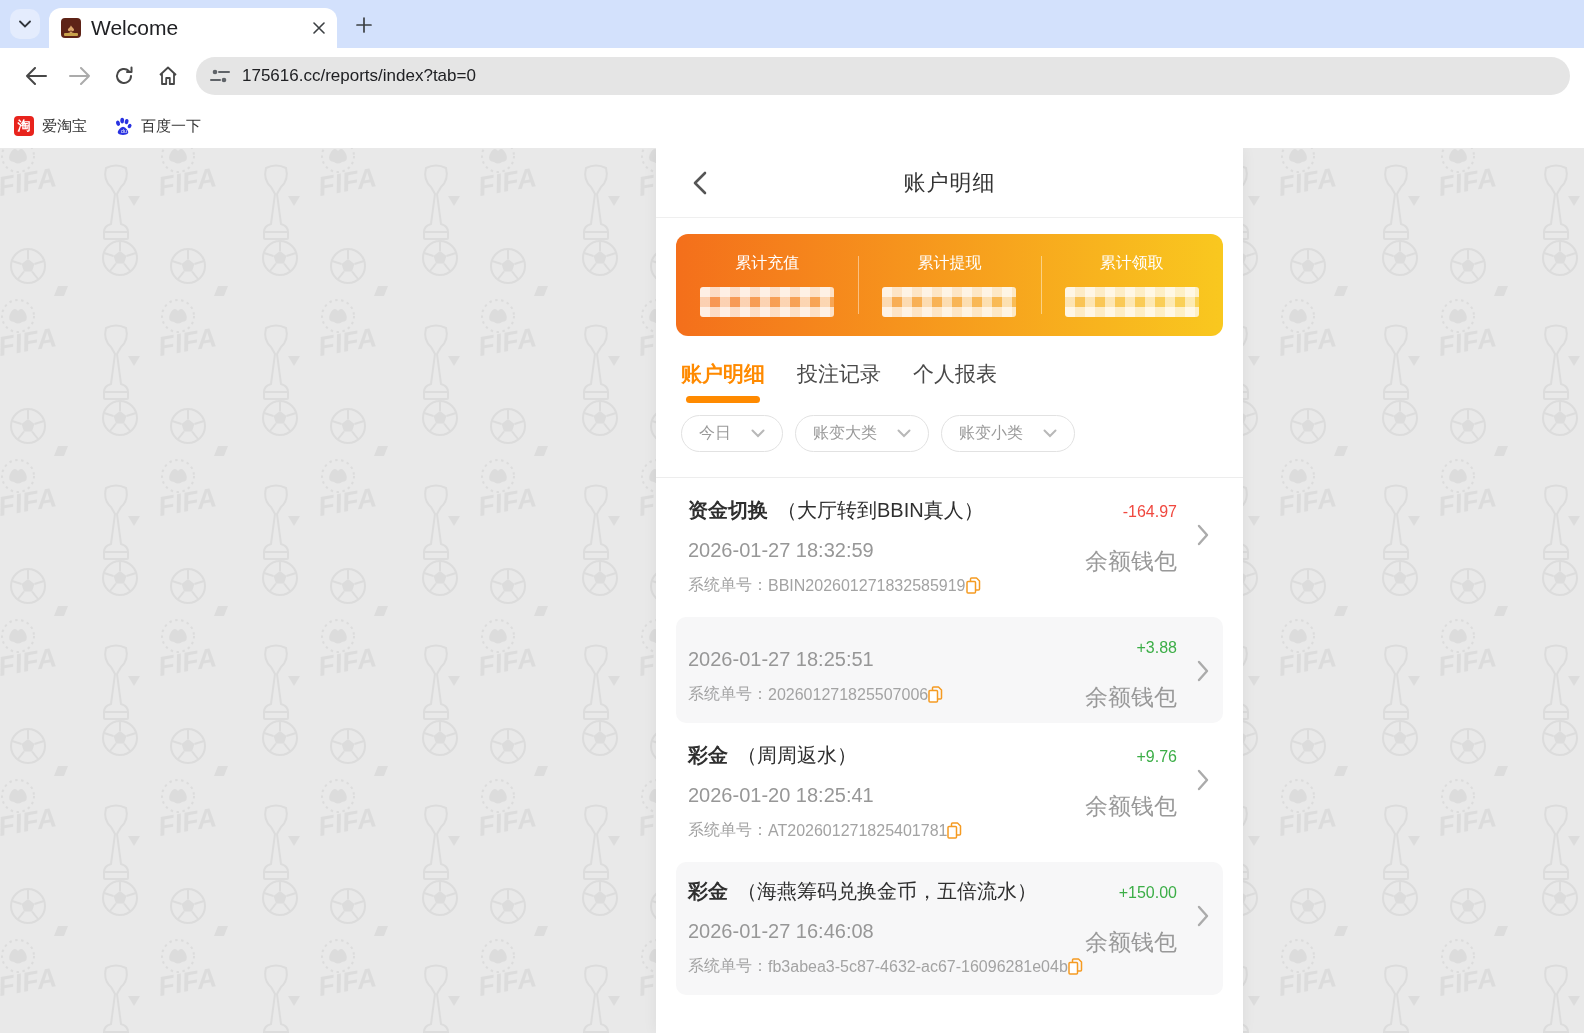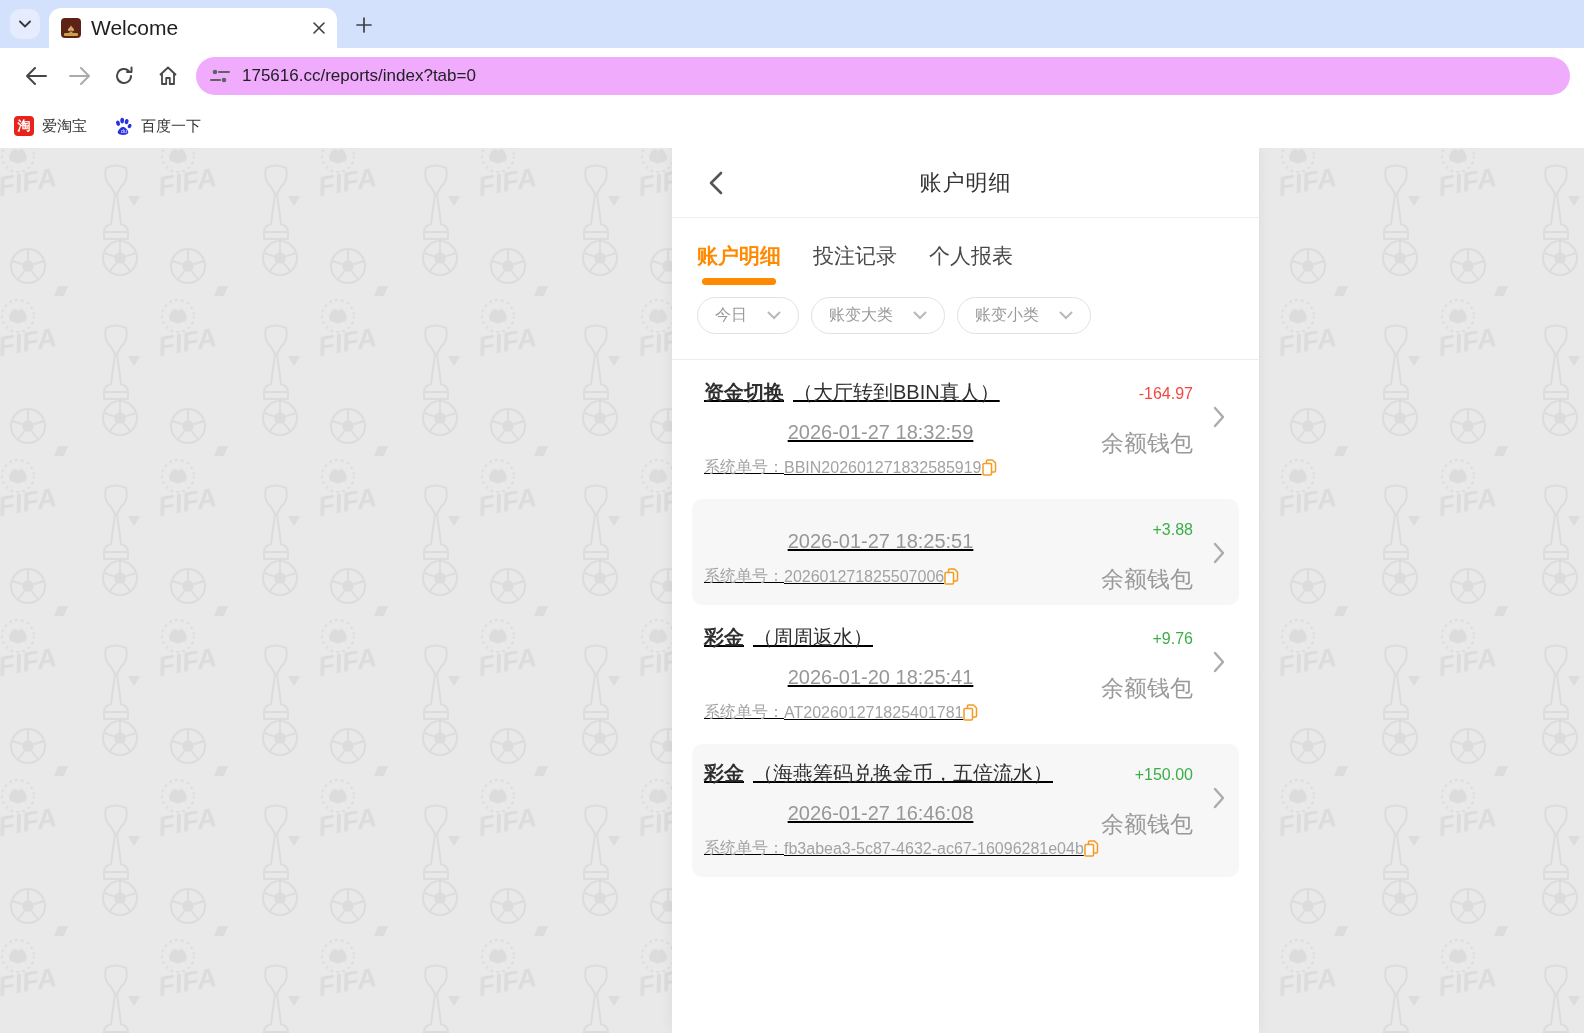--- a/index.html
+++ b/index.html
@@ -15,34 +15,34 @@
   .favicon { width:20px; height:20px; border-radius:4px; background:#5e2317; position:relative;
     display:flex; align-items:center; justify-content:center; flex:none; }
   .favicon .spade { color:#dba76c; font-size:13px; line-height:1; }
   .favicon .goldbar { position:absolute; left:3px; right:3px; bottom:2px; height:3px; background:#c9a24b; border-radius:1px; }
   .tab-title { font-size:21px; color:#202124; margin-left:10px; flex:1; white-space:nowrap; overflow:hidden; }
   .newtab-btn { position:absolute; left:352px; top:13px; width:24px; height:24px; display:flex;
     align-items:center; justify-content:center; cursor:pointer; }
 
   .toolbar { height:56px; background:#fff; display:flex; align-items:center; padding:0 14px; }
   .nav-icon { width:44px; height:40px; display:flex; align-items:center; justify-content:center; cursor:pointer; flex:none; }
-  .omnibox { flex:1; height:38px; margin-left:6px; background:#f0abfc; border-radius:19px;
+  .omnibox { flex:1; height:38px; margin-left:6px; background:#e5e5e5; border-radius:19px;
     display:flex; align-items:center; padding:0 14px; }
   .url-text { font-size:17px; color:#202124; margin-left:12px; white-space:nowrap; }
 
   .bookmarks-bar { height:44px; background:#fff; display:flex; align-items:center; padding:0 14px; gap:26px; }
   .bookmark { display:flex; align-items:center; gap:8px; font-size:15px; color:#333; cursor:pointer; }
   .taobao-ic { width:20px; height:20px; border-radius:4px; background:#e8231c; color:#fff;
     font-size:13px; font-weight:bold; display:flex; align-items:center; justify-content:center; flex:none; }
 
   
   .content { position:relative; height:885px; background:#e9e9e9; overflow:hidden; }
   .bg-pattern { position:absolute; left:0; top:0; }
 
-  .panel { position:absolute; left:672px; top:0; width:587px; height:100%;
+  .panel { position:absolute; left:656px; top:0; width:587px; height:100%;
     background:#fff; box-shadow:0 0 14px rgba(0,0,0,.06); }
 
   .page-header { height:70px; border-bottom:1px solid #efefef; position:relative;
     display:flex; align-items:center; justify-content:center; }
   .back-btn { position:absolute; left:28px; top:19px; width:32px; height:32px;
     display:flex; align-items:center; justify-content:center; cursor:pointer; }
   .page-title { font-size:22px; color:#333; letter-spacing:1px; }
 
   .summary-card { margin:16px 20px 0; height:102px; border-radius:12px;
     background:linear-gradient(90deg,#f46f1b,#f9c81f); display:flex; align-items:center; }
@@ -59,27 +59,27 @@
   .tab-item { font-size:21px; color:#4a4a4a; padding-bottom:15px; position:relative; cursor:pointer; }
   .tab-item.active { color:#ff8a00; font-weight:bold; }
   .tab-item.active::after { content:""; position:absolute; left:50%; transform:translateX(-50%);
     bottom:0; width:74px; height:7px; border-radius:4px; background:#ff8a00; }
 
   .filters-row { display:flex; gap:12px; padding:12px 25px 25px; border-bottom:1px solid #ededed; }
   .filter-pill { height:37px; border:1px solid #e2e2e2; border-radius:19px; background:#fff;
     display:flex; align-items:center; gap:20px; padding:0 17px; color:#9a9a9a; font-size:16px; cursor:pointer; }
 
   .txn-list { padding:1px 20px 0; }
-  .txn { border-radius:10px; padding:16px 12px 18px; margin-top:2px; margin-bottom:3px; position:relative;text-decoration:underline; }
+  .txn { border-radius:10px; padding:16px 12px 18px; margin-top:2px; margin-bottom:3px; position:relative; }
   .txn.alt { background:#f7f7f8; }
   .txn-left { margin-right:170px; }
   .txn-title-row { font-size:20px; color:#2f2f2f; white-space:nowrap; }
   .txn-type { font-weight:bold; }
   .txn-desc { margin-left:9px; }
-  .txn-date { margin-top:15px; font-size:20px; color:#979797;text-align:center; }
+  .txn-date { margin-top:15px; font-size:20px; color:#979797; }
   .txn-order { margin-top:13px; font-size:16px; color:#a3a3a3; display:flex; align-items:center; white-space:nowrap; }
   .copy-btn { display:flex; cursor:pointer; flex:none; }
   .txn-right { position:absolute; right:46px; top:22px; text-align:right; }
   .txn-amount { font-size:16px; }
   .txn-wallet { margin-top:25px; font-size:23px; color:#999; }
   .txn-chevron { position:absolute; right:14px; top:43px; cursor:pointer; }
 </style>
 </head>
 <body>
 
@@ -253,20 +253,34 @@
 
     <div class="page-header">
       <div class="back-btn">
         <svg width="14" height="24" viewBox="0 0 14 24">
           <polyline points="12,2 2,12 12,22" fill="none" stroke="#555" stroke-width="2.6" stroke-linecap="round" stroke-linejoin="round"></polyline>
         </svg>
       </div>
       <div class="page-title">账户明细</div>
     </div>
 
+    <div class="summary-card">
+      <div class="sum-col">
+        <div class="sum-label">累计充值</div>
+        <div class="sum-blur"></div>
+      </div>
+      <div class="sum-col">
+        <div class="sum-label">累计提现</div>
+        <div class="sum-blur"></div>
+      </div>
+      <div class="sum-col">
+        <div class="sum-label">累计领取</div>
+        <div class="sum-blur"></div>
+      </div>
+    </div>
 
     <div class="tabs-row">
       <div class="tab-item active">账户明细</div>
       <div class="tab-item">投注记录</div>
       <div class="tab-item">个人报表</div>
     </div>
 
     <div class="filters-row">
       <div class="filter-pill">
         <span>今日</span>

